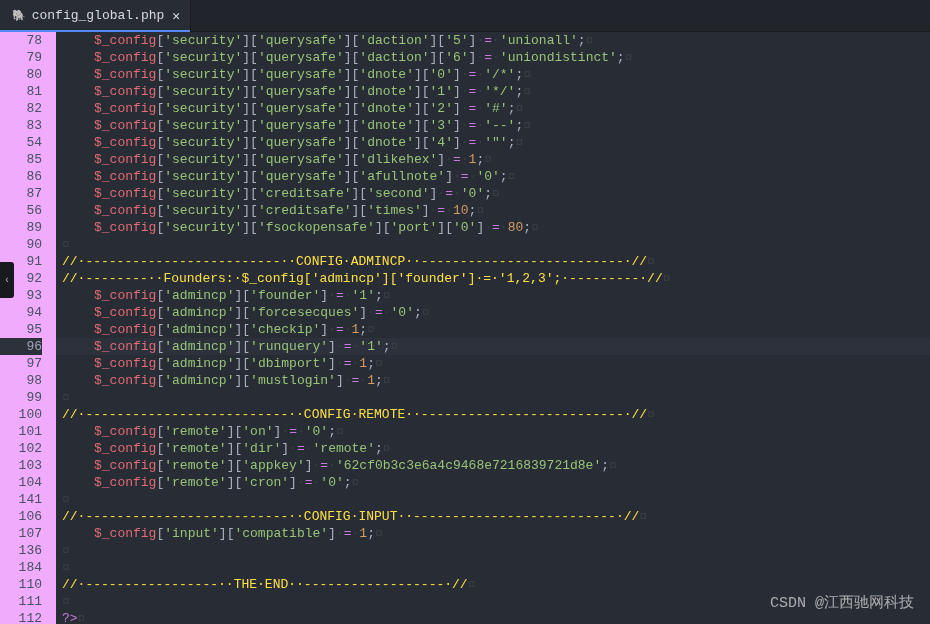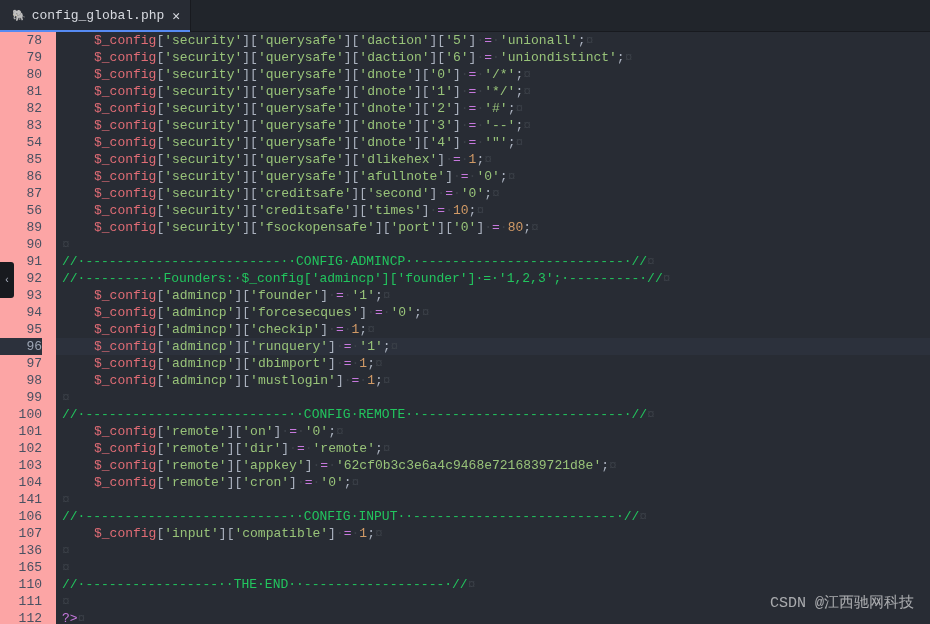--- a/index.html
+++ b/index.html
@@ -47,21 +47,21 @@
   font-weight: bold;
   margin-left: 2px;
 }
 .editor {
   display: flex;
   height: calc(100% - 32px);
   position: relative;
 }
 .gutter {
   width: 56px;
-  background: #fca5a5;
+  background: #f0abfc;
   color: #495162;
   text-align: right;
   padding-right: 14px;
   user-select: none;
   flex-shrink: 0;
 }
 .gutter .ln {
   height: 17px;
   line-height: 17px;
 }
@@ -81,21 +81,21 @@
 }
 .gutter .ln.current {
   background: #2c313c;
   color: #9da5b4;
 }
 .tk-var { color: #e06c75; margin-left: 32px; }
 .tk-punc { color: #abb2bf; }
 .tk-str { color: #98c379; }
 .tk-op { color: #c678dd; }
 .tk-num { color: #d19a66; }
-.tk-comment { color: #22c55e; }
+.tk-comment { color: #fde047; }
 .tk-ws { color: #3b4048; }
 .collapse-handle {
   position: absolute;
   left: 0;
   top: 262px;
   width: 14px;
   height: 36px;
   background: #181a1f;
   color: #abb2bf;
   display: flex;
@@ -156,21 +156,21 @@
       <div class="ln">99</div>
       <div class="ln">100</div>
       <div class="ln">101</div>
       <div class="ln">102</div>
       <div class="ln">103</div>
       <div class="ln">104</div>
       <div class="ln">141</div>
       <div class="ln">106</div>
       <div class="ln">107</div>
       <div class="ln">136</div>
-      <div class="ln">165</div>
+      <div class="ln">184</div>
       <div class="ln">110</div>
       <div class="ln">111</div>
       <div class="ln">112</div>
     </div>
   <div class="code" id="code">
       <div class="line"><span class="tk-var">$_config</span><span class="tk-punc">[</span><span class="tk-str">'security'</span><span class="tk-punc">]</span><span class="tk-punc">[</span><span class="tk-str">'querysafe'</span><span class="tk-punc">]</span><span class="tk-punc">[</span><span class="tk-str">'daction'</span><span class="tk-punc">]</span><span class="tk-punc">[</span><span class="tk-str">'5'</span><span class="tk-punc">]</span><span class="tk-ws">·</span><span class="tk-op">=</span><span class="tk-ws">·</span><span class="tk-str">'unionall'</span><span class="tk-punc">;</span><span class="tk-ws">¤</span></div>
       <div class="line"><span class="tk-var">$_config</span><span class="tk-punc">[</span><span class="tk-str">'security'</span><span class="tk-punc">]</span><span class="tk-punc">[</span><span class="tk-str">'querysafe'</span><span class="tk-punc">]</span><span class="tk-punc">[</span><span class="tk-str">'daction'</span><span class="tk-punc">]</span><span class="tk-punc">[</span><span class="tk-str">'6'</span><span class="tk-punc">]</span><span class="tk-ws">·</span><span class="tk-op">=</span><span class="tk-ws">·</span><span class="tk-str">'uniondistinct'</span><span class="tk-punc">;</span><span class="tk-ws">¤</span></div>
       <div class="line"><span class="tk-var">$_config</span><span class="tk-punc">[</span><span class="tk-str">'security'</span><span class="tk-punc">]</span><span class="tk-punc">[</span><span class="tk-str">'querysafe'</span><span class="tk-punc">]</span><span class="tk-punc">[</span><span class="tk-str">'dnote'</span><span class="tk-punc">]</span><span class="tk-punc">[</span><span class="tk-str">'0'</span><span class="tk-punc">]</span><span class="tk-ws">·</span><span class="tk-op">=</span><span class="tk-ws">·</span><span class="tk-str">'/*'</span><span class="tk-punc">;</span><span class="tk-ws">¤</span></div>
       <div class="line"><span class="tk-var">$_config</span><span class="tk-punc">[</span><span class="tk-str">'security'</span><span class="tk-punc">]</span><span class="tk-punc">[</span><span class="tk-str">'querysafe'</span><span class="tk-punc">]</span><span class="tk-punc">[</span><span class="tk-str">'dnote'</span><span class="tk-punc">]</span><span class="tk-punc">[</span><span class="tk-str">'1'</span><span class="tk-punc">]</span><span class="tk-ws">·</span><span class="tk-op">=</span><span class="tk-ws">·</span><span class="tk-str">'*/'</span><span class="tk-punc">;</span><span class="tk-ws">¤</span></div>
       <div class="line"><span class="tk-var">$_config</span><span class="tk-punc">[</span><span class="tk-str">'security'</span><span class="tk-punc">]</span><span class="tk-punc">[</span><span class="tk-str">'querysafe'</span><span class="tk-punc">]</span><span class="tk-punc">[</span><span class="tk-str">'dnote'</span><span class="tk-punc">]</span><span class="tk-punc">[</span><span class="tk-str">'2'</span><span class="tk-punc">]</span><span class="tk-ws">·</span><span class="tk-op">=</span><span class="tk-ws">·</span><span class="tk-str">'#'</span><span class="tk-punc">;</span><span class="tk-ws">¤</span></div>

